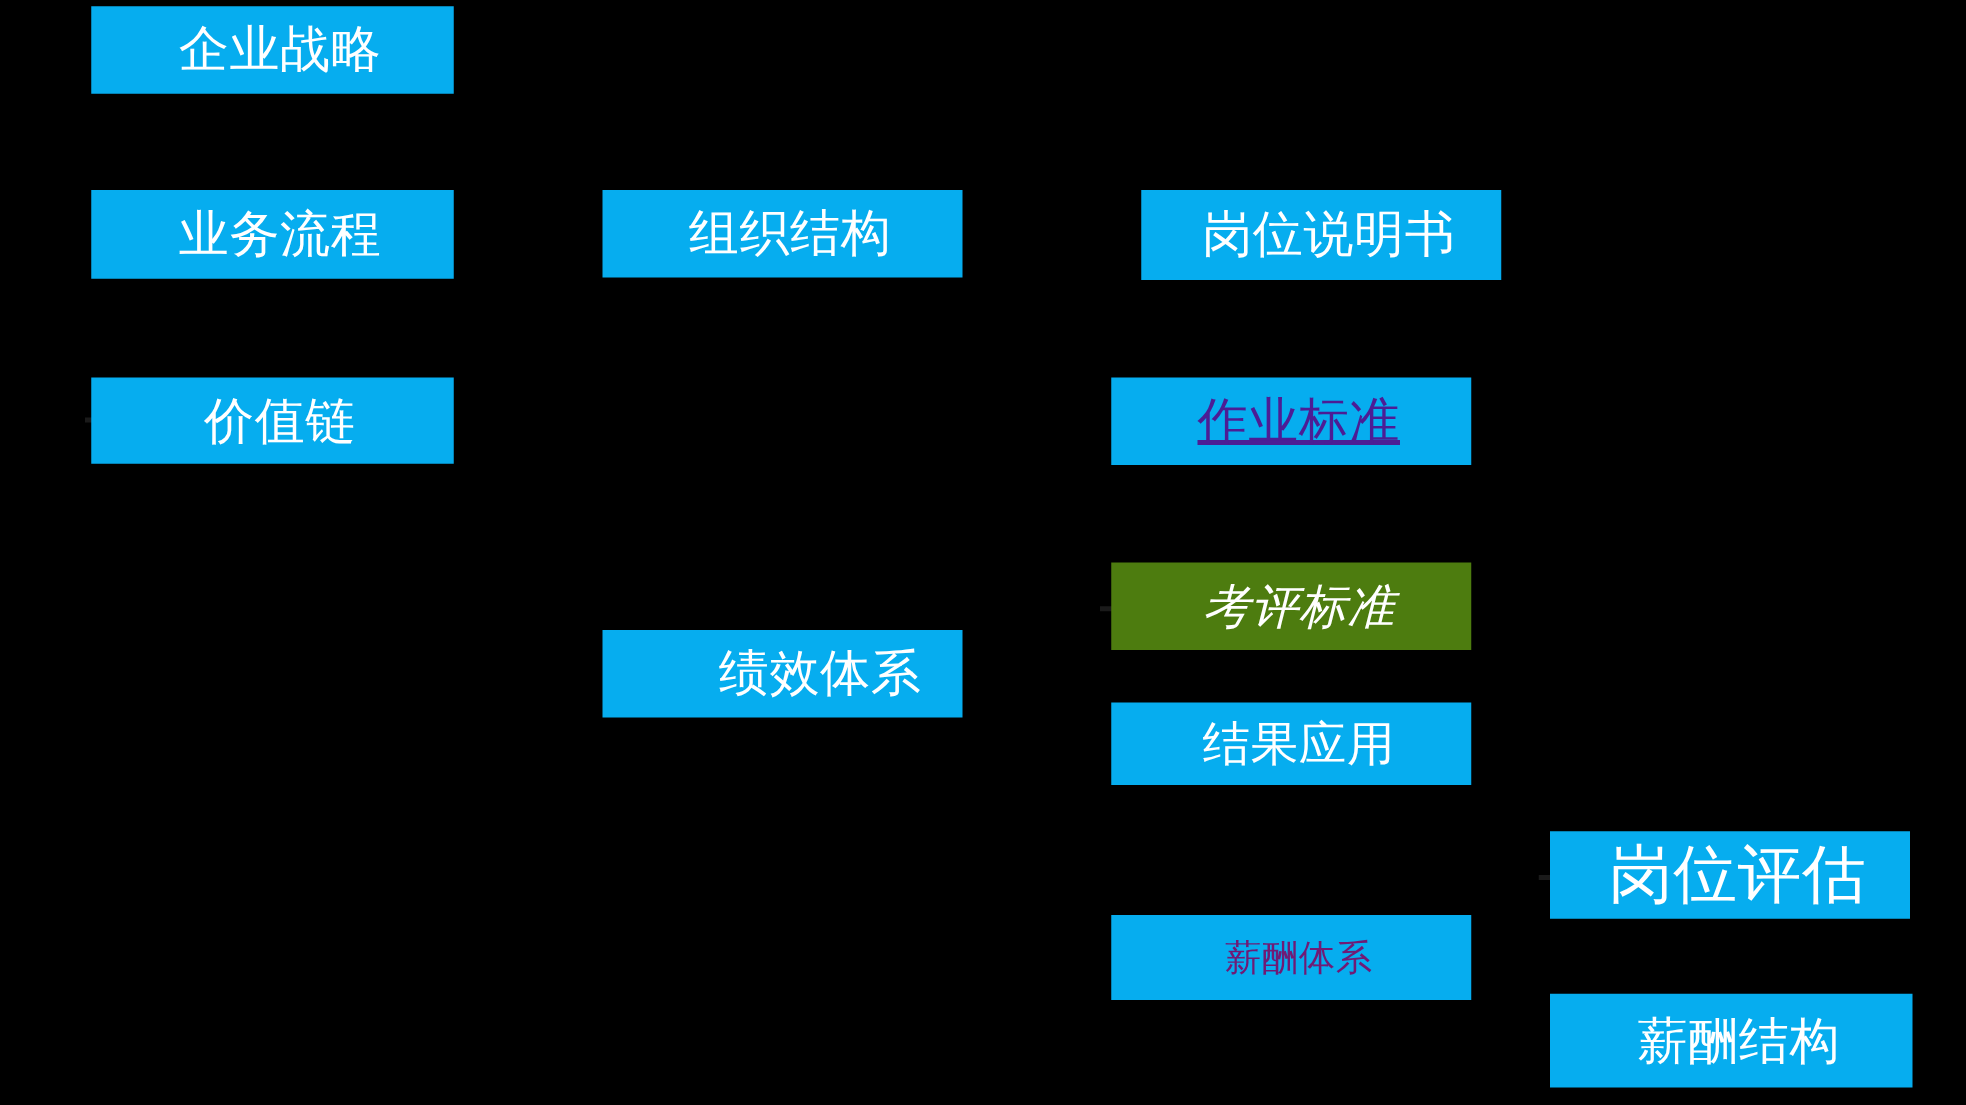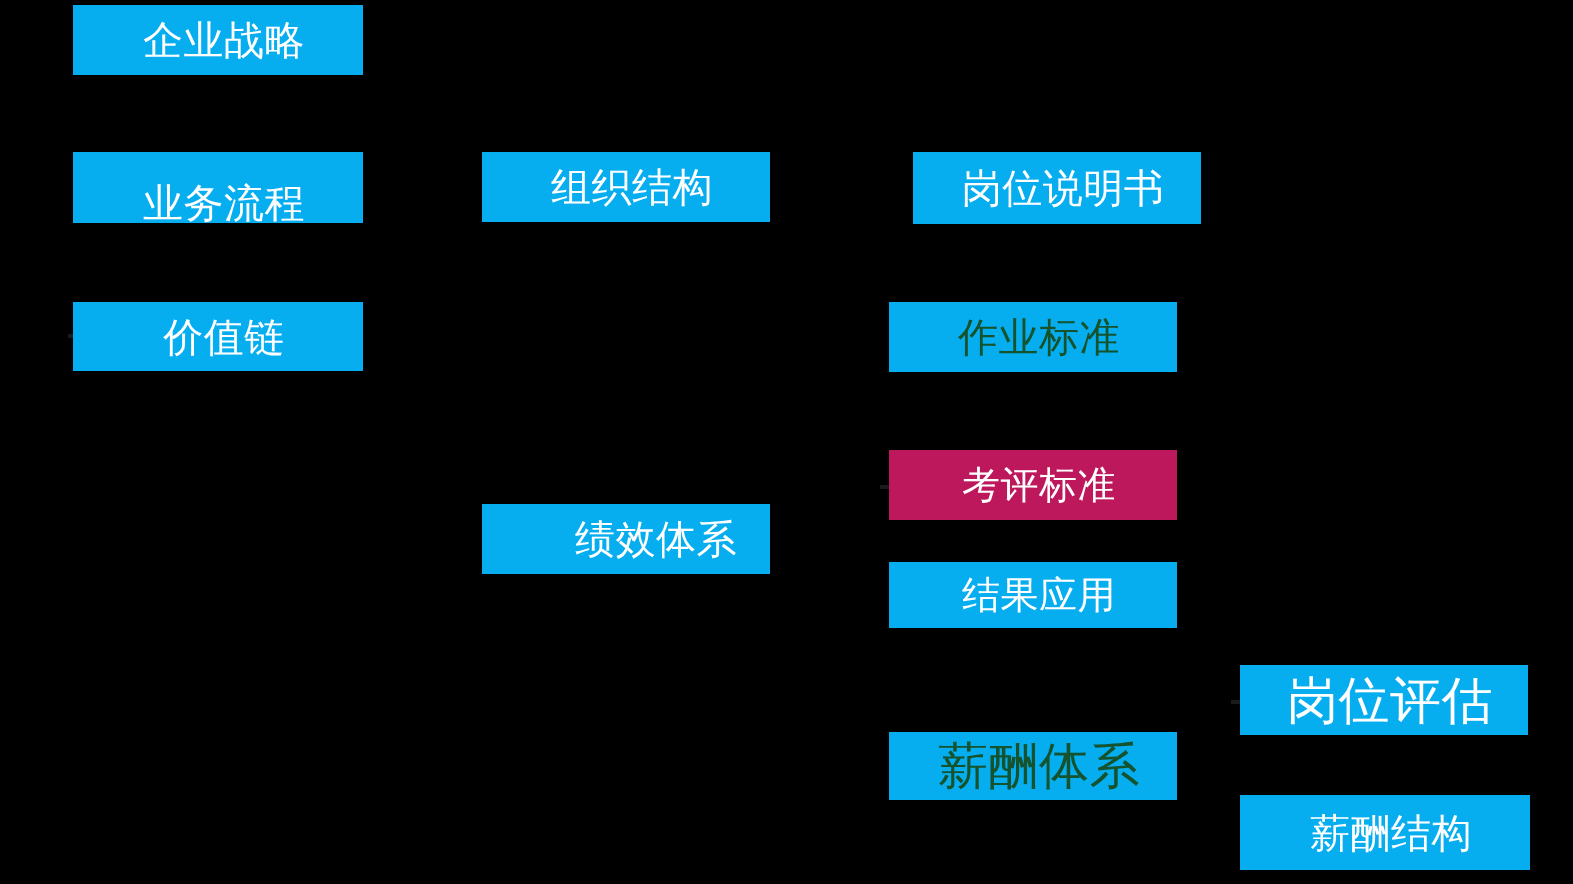--- a/index.html
+++ b/index.html
@@ -44,45 +44,45 @@
 </head>
 <body>
 
 <div id="canvas" style="background: rgb(0, 0, 0);">
     <div class="stub" style="left: 68px; top: 334px; width: 9px; background: rgb(26, 26, 26);"></div>
     <div class="stub" style="left: 880px; top: 485px; width: 10px; background: rgb(26, 26, 26);"></div>
     <div class="stub" style="left: 1231px; top: 700px; width: 10px; background: rgb(26, 26, 26);"></div>
     <div class="node" style="left: 73px; top: 5px; width: 290px; height: 70px; background: rgb(6, 173, 239); font-size: 40px; color: rgb(255, 255, 255);">
       <span class="node-label">企业战略</span>
     </div>
-    <div class="node" style="left: 73px; top: 152px; width: 290px; height: 71px; background: rgb(6, 173, 239); font-size: 40px; color: rgb(255, 255, 255); align-items: flex-end;">
+    <div class="node" style="left: 73px; top: 152px; width: 290px; height: 71px; background: rgb(6, 173, 239); font-size: 40px; color: rgb(255, 255, 255);">
       <span class="node-label">业务流程</span>
     </div>
     <div class="node" style="left: 73px; top: 302px; width: 290px; height: 69px; background: rgb(6, 173, 239); font-size: 40px; color: rgb(255, 255, 255);">
       <span class="node-label">价值链</span>
     </div>
     <div class="node" style="left: 482px; top: 152px; width: 288px; height: 70px; background: rgb(6, 173, 239); font-size: 40px; color: rgb(255, 255, 255);">
       <span class="node-label">组织结构</span>
     </div>
     <div class="node" style="left: 482px; top: 504px; width: 288px; height: 70px; background: rgb(6, 173, 239); font-size: 40px; color: rgb(255, 255, 255); padding-left: 48px;">
       <span class="node-label">绩效体系</span>
     </div>
     <div class="node" style="left: 889px; top: 152px; width: 288px; height: 72px; background: rgb(6, 173, 239); font-size: 40px; color: rgb(255, 255, 255); margin-left: 24px;">
       <span class="node-label">岗位说明书</span>
     </div>
-    <div class="node" style="left: 889px; top: 302px; width: 288px; height: 70px; background: rgb(6, 173, 239); font-size: 40px; color: #14532d;">
+    <div class="node" style="left: 889px; top: 302px; width: 288px; height: 70px; background: rgb(6, 173, 239); font-size: 40px; color: #4c1d95; text-decoration: underline;">
       <span class="node-label">作业标准</span>
     </div>
-    <div class="node" style="left: 889px; top: 450px; width: 288px; height: 70px; background: #be185d; font-size: 38px; color: rgb(255, 255, 255);">
+    <div class="node" style="left: 889px; top: 450px; width: 288px; height: 70px; background: #4d7c0f; font-size: 38px; color: rgb(255, 255, 255); font-style: italic;">
       <span class="node-label">考评标准</span>
     </div>
     <div class="node" style="left: 889px; top: 562px; width: 288px; height: 66px; background: rgb(6, 173, 239); font-size: 38px; color: rgb(255, 255, 255);">
       <span class="node-label">结果应用</span>
     </div>
-    <div class="node" style="left: 889px; top: 732px; width: 288px; height: 68px; background: rgb(6, 173, 239); font-size: 50px; color: #14532d;">
+    <div class="node" style="left: 889px; top: 732px; width: 288px; height: 68px; background: rgb(6, 173, 239); font-size: 29px; color: #701a75;">
       <span class="node-label">薪酬体系</span>
     </div>
     <div class="node" style="left: 1240px; top: 665px; width: 288px; height: 70px; background: rgb(6, 173, 239); font-size: 51px; color: rgb(255, 255, 255);">
       <span class="node-label">岗位评估</span>
     </div>
     <div class="node" style="left: 1240px; top: 795px; width: 290px; height: 75px; background: rgb(6, 173, 239); font-size: 40px; color: rgb(255, 255, 255);">
       <span class="node-label">薪酬结构</span>
     </div>
   </div>
 

